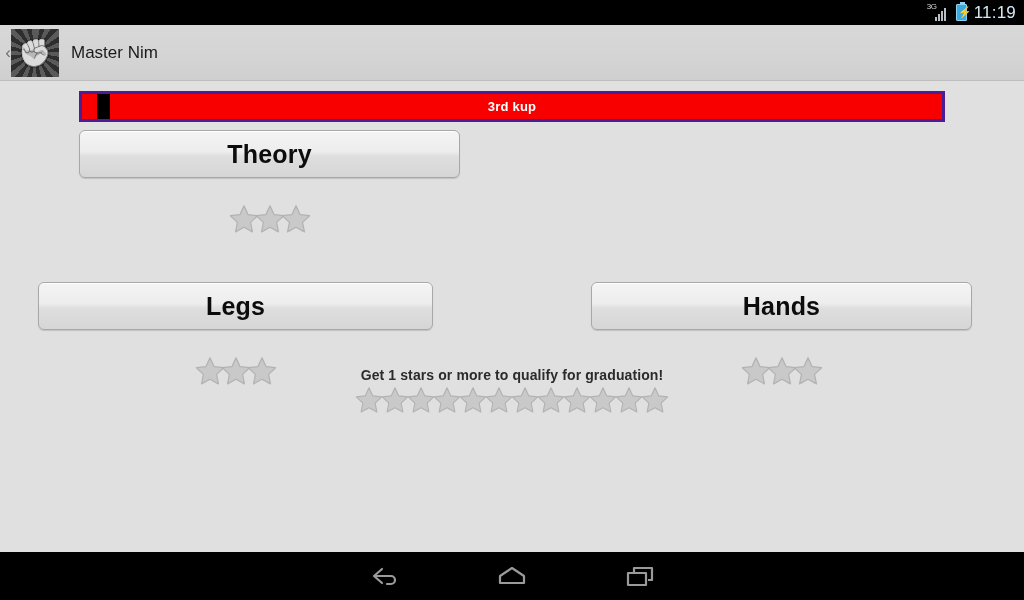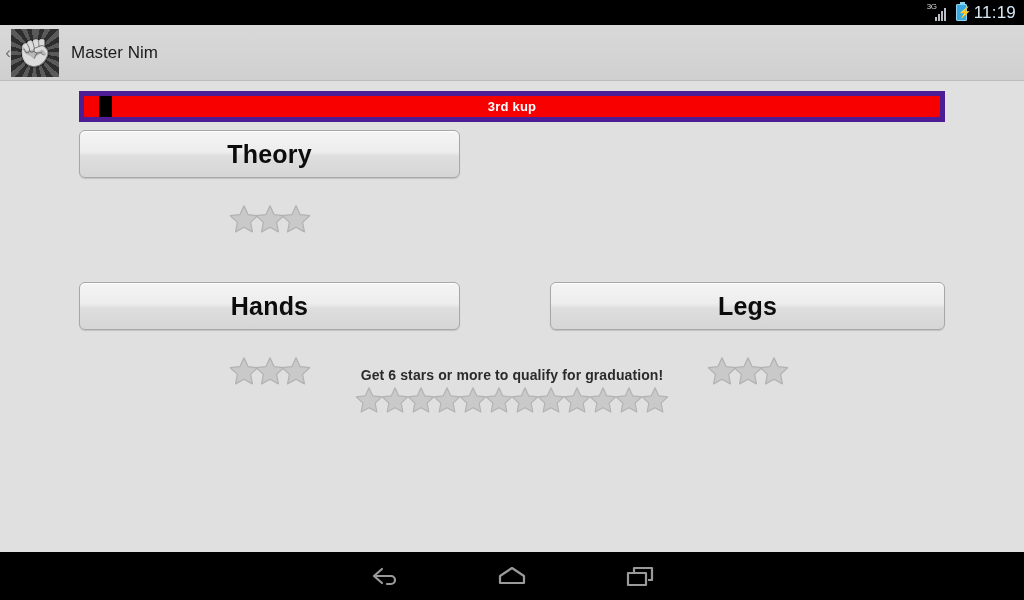--- a/index.html
+++ b/index.html
@@ -156,21 +156,21 @@
     background: #e0e0e0;
   }
 
   .rank-bar {
     position: absolute;
     top: 9px;
     left: 79px;
     width: 866px;
     height: 31px;
     background: #f90000;
-    border: 5px solid #4c1d95;
+    border: 3px solid #4c1d95;
   }
   .rank-bar .tick {
     position: absolute;
     top: 0; bottom: 0;
     left: 15px;
     width: 13px;
     background: #000000;
   }
   .rank-bar .rank-label {
     position: absolute;
@@ -333,65 +333,65 @@
                   <polygon points="16,2 20.3,11.3 30.5,12.5 23,19.6 25,29.7 16,24.8 7,29.7 9,19.6 1.5,12.5 11.7,11.3" fill="#c9c9c9" stroke="#b2b2b2" stroke-width="1.3" stroke-linejoin="round"></polygon>
                 </svg>
               </span>
             </div>
         </div>
       </div>
 
       <div class="row-gap"></div>
 
       <div class="grid-row">
+        <div class="cell right">
+          <div class="topic-button">Legs</div>
+          <div class="stars small">
+              <span class="star">
+                <svg viewBox="0 0 32 32">
+                  <polygon points="16,2 20.3,11.3 30.5,12.5 23,19.6 25,29.7 16,24.8 7,29.7 9,19.6 1.5,12.5 11.7,11.3" fill="#c9c9c9" stroke="#b2b2b2" stroke-width="1.3" stroke-linejoin="round"></polygon>
+                </svg>
+              </span>
+              <span class="star">
+                <svg viewBox="0 0 32 32">
+                  <polygon points="16,2 20.3,11.3 30.5,12.5 23,19.6 25,29.7 16,24.8 7,29.7 9,19.6 1.5,12.5 11.7,11.3" fill="#c9c9c9" stroke="#b2b2b2" stroke-width="1.3" stroke-linejoin="round"></polygon>
+                </svg>
+              </span>
+              <span class="star">
+                <svg viewBox="0 0 32 32">
+                  <polygon points="16,2 20.3,11.3 30.5,12.5 23,19.6 25,29.7 16,24.8 7,29.7 9,19.6 1.5,12.5 11.7,11.3" fill="#c9c9c9" stroke="#b2b2b2" stroke-width="1.3" stroke-linejoin="round"></polygon>
+                </svg>
+              </span>
+            </div>
+        </div>
         <div class="cell left">
           <div class="topic-button">Hands</div>
           <div class="stars small">
               <span class="star">
                 <svg viewBox="0 0 32 32">
                   <polygon points="16,2 20.3,11.3 30.5,12.5 23,19.6 25,29.7 16,24.8 7,29.7 9,19.6 1.5,12.5 11.7,11.3" fill="#c9c9c9" stroke="#b2b2b2" stroke-width="1.3" stroke-linejoin="round"></polygon>
                 </svg>
               </span>
               <span class="star">
                 <svg viewBox="0 0 32 32">
                   <polygon points="16,2 20.3,11.3 30.5,12.5 23,19.6 25,29.7 16,24.8 7,29.7 9,19.6 1.5,12.5 11.7,11.3" fill="#c9c9c9" stroke="#b2b2b2" stroke-width="1.3" stroke-linejoin="round"></polygon>
                 </svg>
               </span>
               <span class="star">
                 <svg viewBox="0 0 32 32">
                   <polygon points="16,2 20.3,11.3 30.5,12.5 23,19.6 25,29.7 16,24.8 7,29.7 9,19.6 1.5,12.5 11.7,11.3" fill="#c9c9c9" stroke="#b2b2b2" stroke-width="1.3" stroke-linejoin="round"></polygon>
                 </svg>
               </span>
             </div>
         </div>
-        <div class="cell right">
-          <div class="topic-button">Legs</div>
-          <div class="stars small">
-              <span class="star">
-                <svg viewBox="0 0 32 32">
-                  <polygon points="16,2 20.3,11.3 30.5,12.5 23,19.6 25,29.7 16,24.8 7,29.7 9,19.6 1.5,12.5 11.7,11.3" fill="#c9c9c9" stroke="#b2b2b2" stroke-width="1.3" stroke-linejoin="round"></polygon>
-                </svg>
-              </span>
-              <span class="star">
-                <svg viewBox="0 0 32 32">
-                  <polygon points="16,2 20.3,11.3 30.5,12.5 23,19.6 25,29.7 16,24.8 7,29.7 9,19.6 1.5,12.5 11.7,11.3" fill="#c9c9c9" stroke="#b2b2b2" stroke-width="1.3" stroke-linejoin="round"></polygon>
-                </svg>
-              </span>
-              <span class="star">
-                <svg viewBox="0 0 32 32">
-                  <polygon points="16,2 20.3,11.3 30.5,12.5 23,19.6 25,29.7 16,24.8 7,29.7 9,19.6 1.5,12.5 11.7,11.3" fill="#c9c9c9" stroke="#b2b2b2" stroke-width="1.3" stroke-linejoin="round"></polygon>
-                </svg>
-              </span>
-            </div>
-        </div>
       </div>
     </div>
 
     <div class="graduation">
-      <div class="graduation-text">Get 6 stars or more to qualify for graduation!</div>
+      <div class="graduation-text">Get 1 stars or more to qualify for graduation!</div>
       <div class="stars big">
           <span class="star">
             <svg viewBox="0 0 32 32">
               <polygon points="16,2 20.3,11.3 30.5,12.5 23,19.6 25,29.7 16,24.8 7,29.7 9,19.6 1.5,12.5 11.7,11.3" fill="#c9c9c9" stroke="#b2b2b2" stroke-width="1.3" stroke-linejoin="round"></polygon>
             </svg>
           </span>
           <span class="star">
             <svg viewBox="0 0 32 32">
               <polygon points="16,2 20.3,11.3 30.5,12.5 23,19.6 25,29.7 16,24.8 7,29.7 9,19.6 1.5,12.5 11.7,11.3" fill="#c9c9c9" stroke="#b2b2b2" stroke-width="1.3" stroke-linejoin="round"></polygon>
             </svg>

